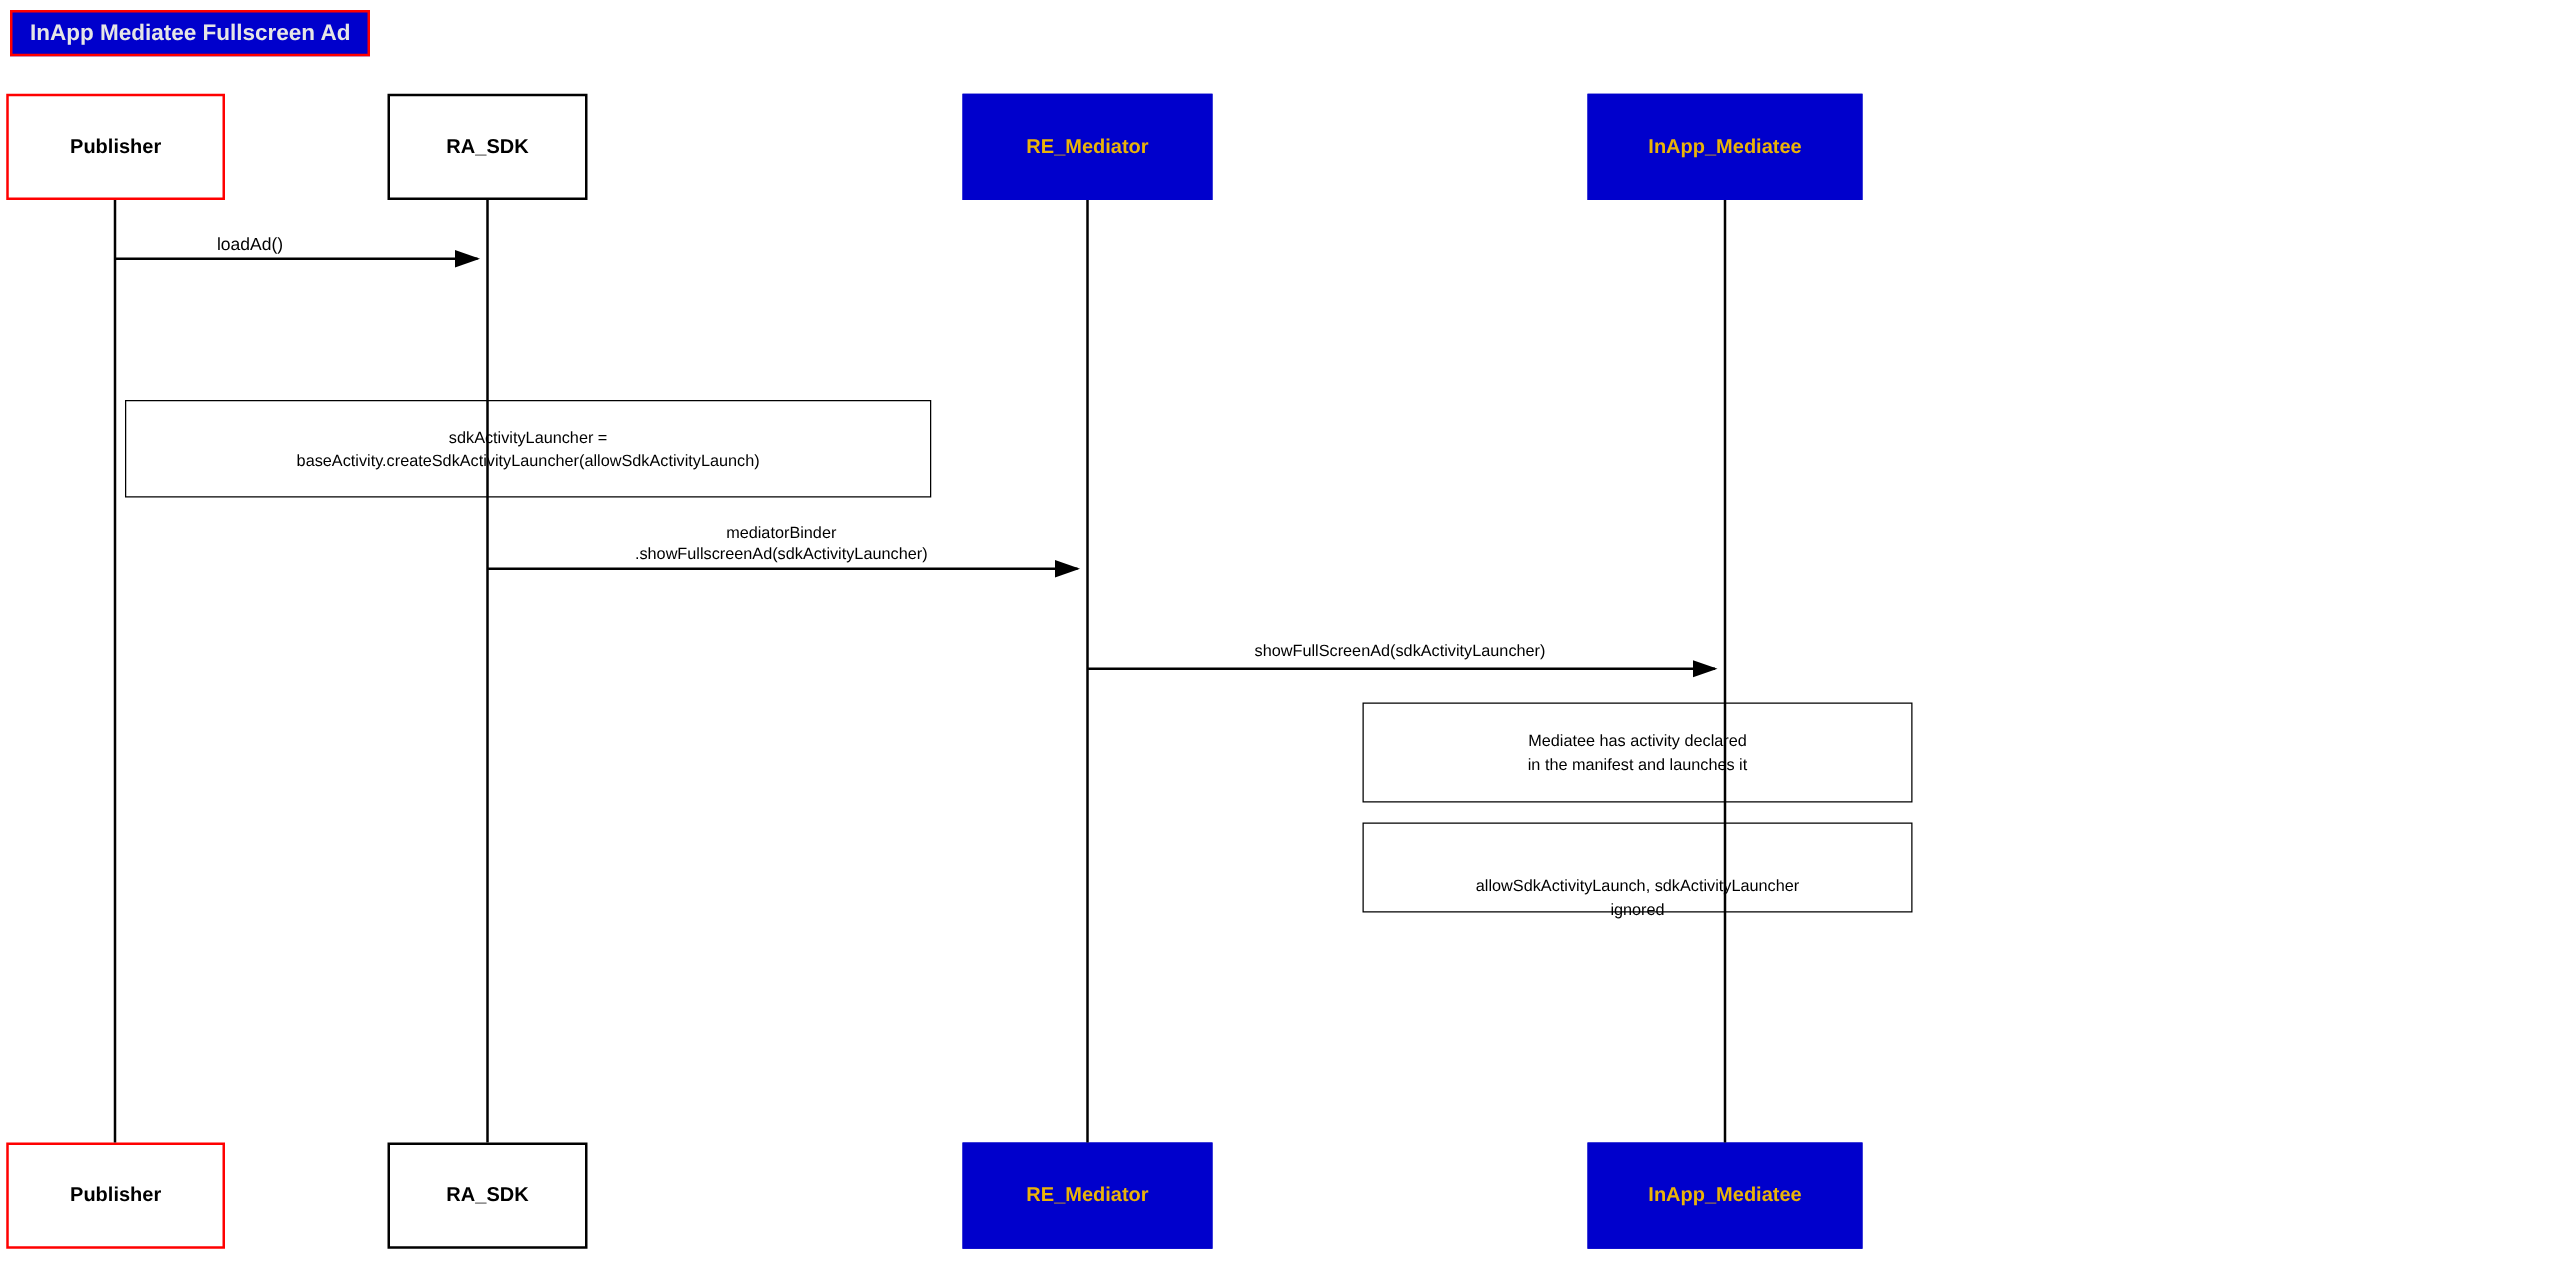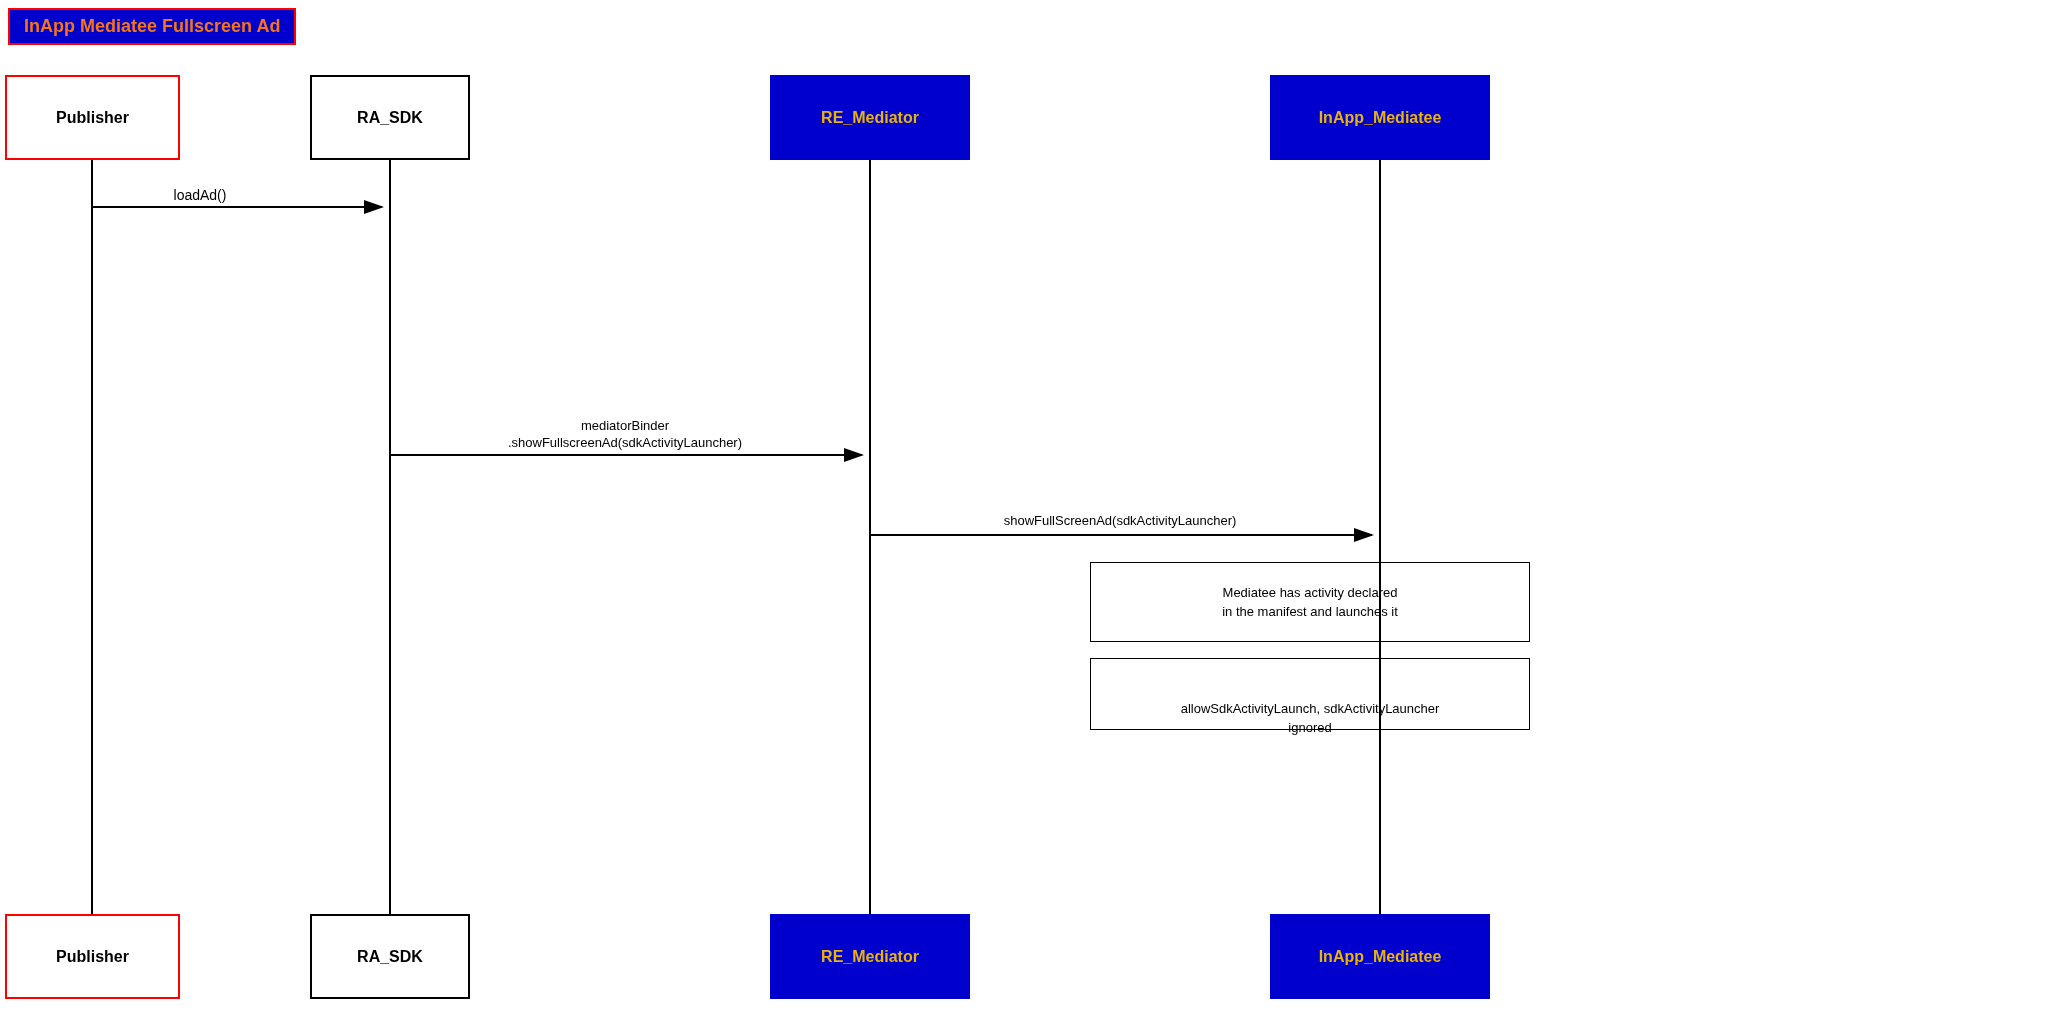--- a/index.html
+++ b/index.html
@@ -16,21 +16,21 @@
       position: relative;
       width: 2048px;
       height: 1019px;
     }
     .title-box {
       position: absolute;
       top: 8px;
       left: 8px;
       border: 2.5px solid red;
       background: #0000cc;
-      color: #f97316;
+      color: #e5e5e5;
       font-weight: bold;
       font-size: 18px;
       padding: 6px 14px;
     }
     
     .actor-box {
       position: absolute;
       border: 2px solid #000;
       background: #fff;
       color: #000;
@@ -99,20 +99,23 @@
 
   <div class="actor-box blue-bg" style="left:770px;top:914px;width:200px;height:85px;display:flex;align-items:center;justify-content:center;">
     <span>RE_Mediator</span>
   </div>
 
   <div class="actor-box blue-bg" style="left:1270px;top:914px;width:220px;height:85px;display:flex;align-items:center;justify-content:center;">
     <span>InApp_Mediatee</span>
   </div>
 
 
+  <div class="msg-box" style="left:100px;top:320px;width:645px;height:78px;display:flex;align-items:center;justify-content:center;line-height:1.5;">
+    <span style="text-align:center;">sdkActivityLauncher =<br>baseActivity.createSdkActivityLauncher(allowSdkActivityLaunch)</span>
+  </div>
 
   <div class="msg-box" style="left:1090px;top:562px;width:440px;height:80px;display:flex;align-items:center;justify-content:center;line-height:1.5;">
     <span style="text-align:center;">Mediatee has activity declared<br>in the manifest and launches it</span>
   </div>
 
   <div class="msg-box" style="left:1090px;top:658px;width:440px;height:72px;display:flex;align-items:center;justify-content:center;line-height:1.5;">
     <span style="margin-top:48px;">allowSdkActivityLaunch, sdkActivityLauncher<br>ignored</span>
   </div>
 
   <svg class="arrows">

